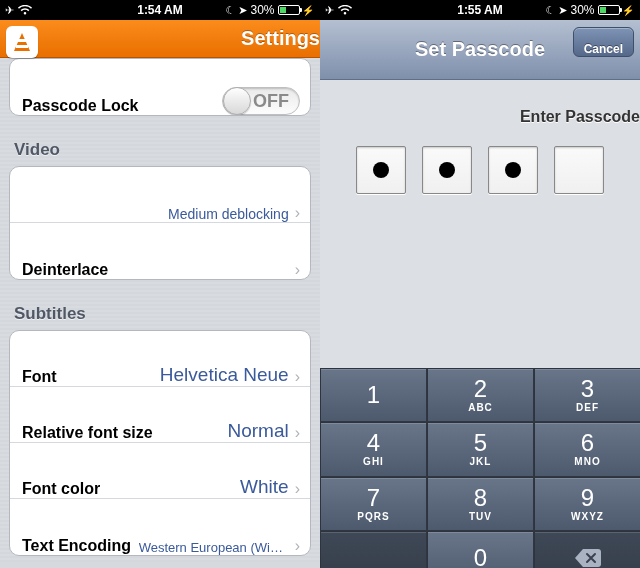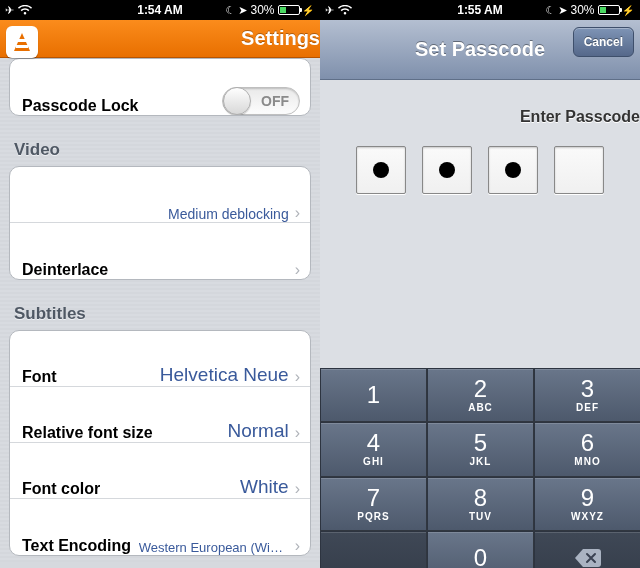--- a/index.html
+++ b/index.html
@@ -115,42 +115,42 @@
     box-shadow:inset 0 1px 2px rgba(0,0,0,.2);
   }
   .toggle-knob {
     position:absolute; left:0; top:-1px;
     width:28px; height:28px; background:linear-gradient(#fefefe,#d8d8d8);
     border:1px solid #aeaeae; border-radius:50%;
     box-shadow:0 1px 1px rgba(0,0,0,.2);
   }
   .toggle-text {
     position:absolute; right:10px; top:0; line-height:26px;
-    color:#8a8a8a; font-size:14px; font-weight:bold;
+    color:#8a8a8a; font-size:18px; font-weight:bold;
   }
   .audio-peek{ margin-bottom:0; }
   
   .right-screen { background:#dcdfe4; }
   .nav-bar-blue {
     height:60px;
     background:linear-gradient(#b4bfd1,#7f90ac);
     border-bottom:1px solid #5f6f88;
     display:flex; align-items:center; justify-content:center;
     color:#fff; font-size:20px; font-weight:bold;
     text-shadow:0 -1px 0 rgba(0,0,0,.4);
     position:relative;
   }
   .cancel-btn {
     position:absolute; right:6px; top:7px;
     height:30px; padding:0 10px;
     background:linear-gradient(#7e94b5,#55688a);
     border:1px solid #3e4f6b; border-radius:6px;
     color:#fff; font-size:12px; font-weight:bold;
     text-shadow:0 -1px 0 rgba(0,0,0,.4);
-    display:flex; align-items:center;
+    display:flex; align-items:flex-end;
     box-shadow:inset 0 1px 0 rgba(255,255,255,.3);
   }
   .passcode-body {
     height: calc(568px - 64px);
     background:#dcdfe4;
     display:flex; flex-direction:column;
   }
   .enter-label {
     text-align:right; font-size:16px; font-weight:bold; color:#333;
     margin-top:28px;

